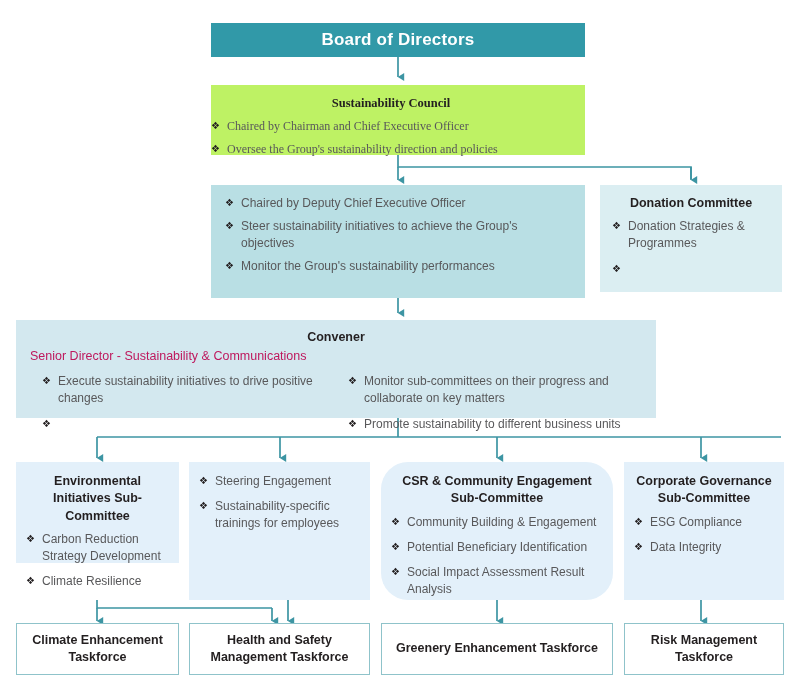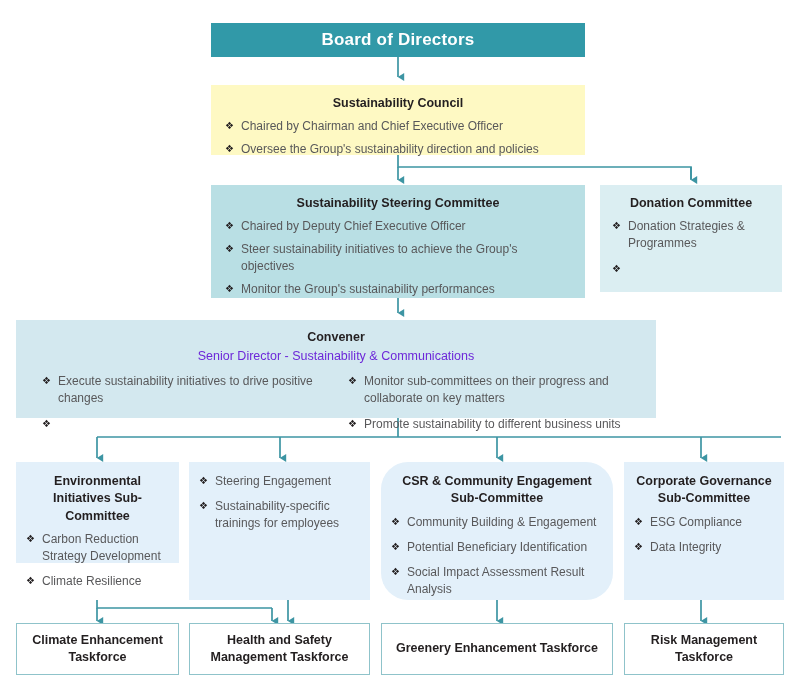--- a/index.html
+++ b/index.html
@@ -40,22 +40,23 @@
     align-items: center;
     justify-content: center;
   }
   .board-title {
     font-size: 17px;
     font-weight: bold;
     letter-spacing: 0.2px;
   }
   
   .council-box {
-    background: #fef9c3;
-    padding: 10px 14px 10px 14px;
+    background: #bef264;
+    padding: 10px 14px 10px 0;
+    font-family: Liberation Serif, serif;
   }
   .steer-box {
     background: #b9dfe4;
     padding: 10px 14px 10px 14px;
   }
   .donation-box {
     background: #dbeef2;
     padding: 10px 12px 10px 12px;
   }
   .convener-box {
@@ -92,24 +93,24 @@
     margin: 0 0 6px 0;
   }
   .convener-title {
     text-align: center;
     font-size: 12.5px;
     font-weight: bold;
     color: #231f20;
     margin: 0 0 5px 0;
   }
   .convener-sub {
-    text-align: center;
+    text-align: left;
     font-size: 12.5px;
     font-weight: normal;
-    color: #6d28d9;
+    color: #be185d;
     margin: 0 0 10px 0;
   }
   
   ul.bullets {
     list-style: none;
     margin: 0;
     padding: 0;
   }
   ul.bullets li {
     position: relative;
@@ -201,21 +202,20 @@
         <span>Chaired by Chairman and Chief Executive Officer</span>
       </li>
       <li>
         <span class="bullet-glyph">❖</span>
         <span>Oversee the Group's sustainability direction and policies</span>
       </li>
     </ul>
   </div>
 
   <div class="node steer-box" style="left:211px; top:185px; width:374px; height:113px;">
-    <div class="box-title">Sustainability Steering Committee</div>
     <ul class="bullets">
       <li>
         <span class="bullet-glyph">❖</span>
         <span>Chaired by Deputy Chief Executive Officer</span>
       </li>
       <li>
         <span class="bullet-glyph">❖</span>
         <span>Steer sustainability initiatives to achieve the Group's objectives</span>
       </li>
       <li>

